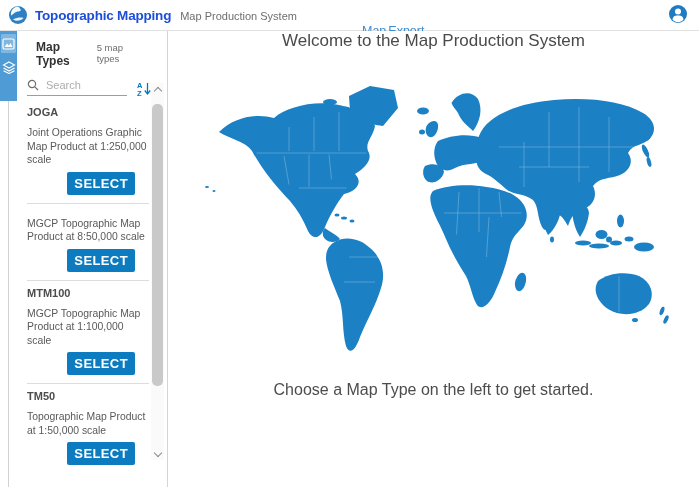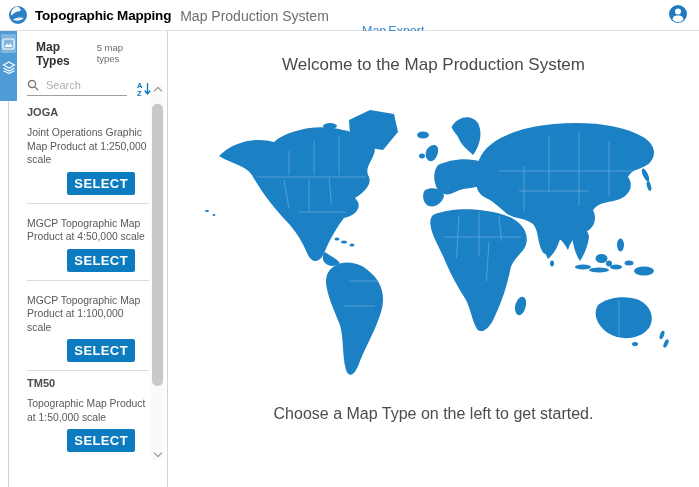--- a/index.html
+++ b/index.html
@@ -2,22 +2,22 @@
 <html><head>
 <meta charset="utf-8">
 <style>
   html,body{margin:0;padding:0;background:#ffffff;}
   body{width:699px;height:487px;font-family:"Liberation Sans",sans-serif;overflow:hidden;}
   .app{width:699px;height:487px;outline:1px solid #cfcfcf;position:relative;background:#fff;}
 
   
   .header{height:30px;border-bottom:1px solid #e2e2e2;display:flex;align-items:center;position:relative;background:#fff;}
   .logo{width:20px;height:20px;margin-left:8px;flex:0 0 auto;}
-  .app-title{font-size:13.5px;font-weight:700;color:#000000;margin-left:7px;letter-spacing:-0.2px;white-space:nowrap;}
-  .app-subtitle{font-size:14px;color:#6e6e6e;margin-left:9px;padding-top:2px;white-space:nowrap;}
+  .app-title{font-size:13.5px;font-weight:700;color:#1d4ed8;margin-left:7px;letter-spacing:-0.2px;white-space:nowrap;}
+  .app-subtitle{font-size:11px;color:#6e6e6e;margin-left:9px;padding-top:2px;white-space:nowrap;}
   .tabs{position:absolute;left:361px;top:16px;height:30px;display:flex;align-items:center;}
   .tab{font-size:12.5px;color:#3f8ccd;cursor:pointer;padding:5px 1px 3px;border-bottom:2px solid transparent;}
   .tab.active{border-bottom-color:#3577b5;}
   .avatar{position:absolute;right:11px;top:4px;width:20px;height:20px;cursor:pointer;}
 
   .app-body{display:flex;height:456px;position:relative;}
 
   
   .widget-strip{width:17px;flex:0 0 auto;position:relative;background:#fff;}
   .strip-blue{width:17px;height:70px;background:#4f9bd5;display:flex;flex-direction:column;align-items:center;padding-top:3px;box-sizing:border-box;gap:5px;}
@@ -49,21 +49,21 @@
   .scroll-arrow.up{top:0;}
   .scroll-arrow.down{bottom:0;}
   .scroll-arrow.up::before,.scroll-arrow.down::before{content:"";position:absolute;left:4px;width:5px;height:5px;
     border-left:1px solid #8a8a8a;border-top:1px solid #8a8a8a;}
   .scroll-arrow.up::before{top:5px;transform:rotate(45deg);}
   .scroll-arrow.down::before{top:3px;transform:rotate(225deg);}
   .scroll-thumb{position:absolute;left:1px;top:21px;width:11px;height:282px;background:#c9c9c9;border-radius:5px;cursor:pointer;}
 
   
   .main{flex:1;display:flex;flex-direction:column;align-items:center;background:#fff;overflow:hidden;}
-  .welcome-title{font-size:17px;color:#4a4a4a;margin-top:24px;font-weight:400;}
+  .welcome-title{font-size:17px;color:#4a4a4a;font-weight:400;}
   .world-map{margin-top:16px;width:470px;height:300px;}
   .instruction{font-size:16px;color:#4c4c4c;margin-top:14px;}
 </style>
 </head>
 <body>
 
 <div class="app">
 
   <div class="header">
     <svg class="logo" viewBox="0 0 20 20">
@@ -128,25 +128,26 @@
       </div>
 
       <div class="map-type-list" id="map-type-list">
   <div class="map-type-item">
     <div class="map-type-name">JOGA</div>
     <div class="map-type-desc">Joint Operations Graphic Map Product at 1:250,000 scale</div>
     <button class="select-btn">SELECT</button>
   </div>
 
   <div class="map-type-item">
-    <div class="map-type-desc">MGCP Topographic Map Product at 4:50,000 scale</div>
-    <button class="select-btn">SELECT</button>
-  </div>
-
-  <div class="map-type-item">
+    <div class="map-type-desc">MGCP Topographic Map Product at 8:50,000 scale</div>
+    <button class="select-btn">SELECT</button>
+  </div>
+
+  <div class="map-type-item">
+    <div class="map-type-name">MTM100</div>
     <div class="map-type-desc">MGCP Topographic Map Product at 1:100,000 scale</div>
     <button class="select-btn">SELECT</button>
   </div>
 
   <div class="map-type-item">
     <div class="map-type-name">TM50</div>
     <div class="map-type-desc">Topographic Map Product at 1:50,000 scale</div>
     <button class="select-btn">SELECT</button>
   </div>
 

